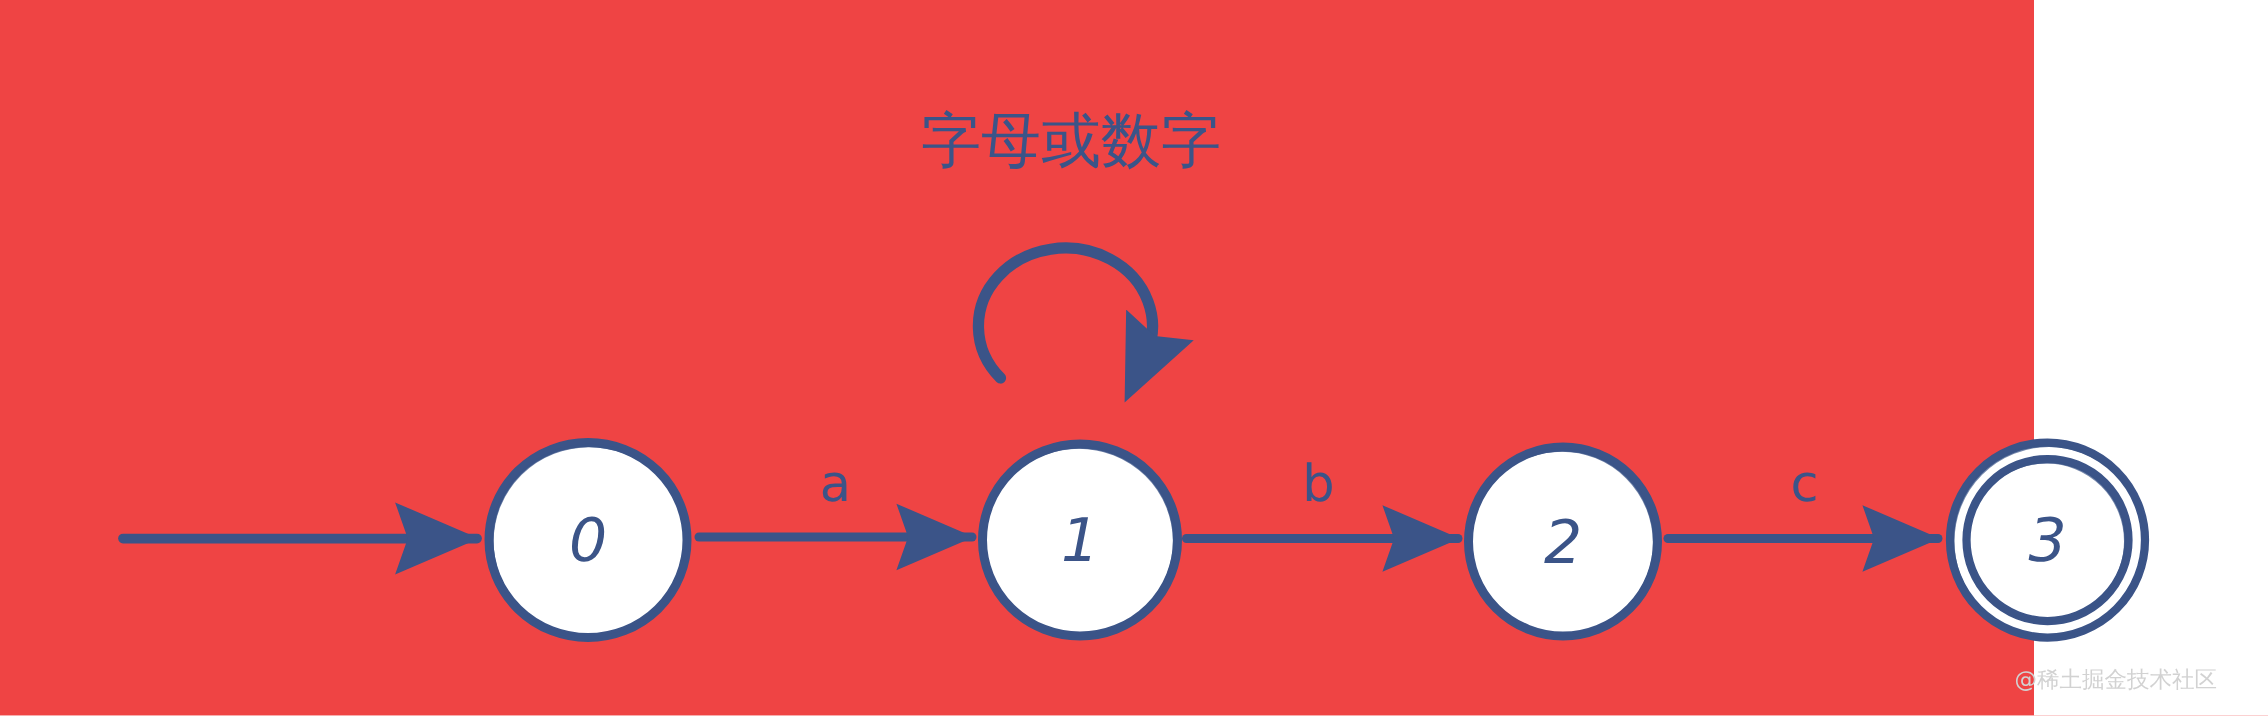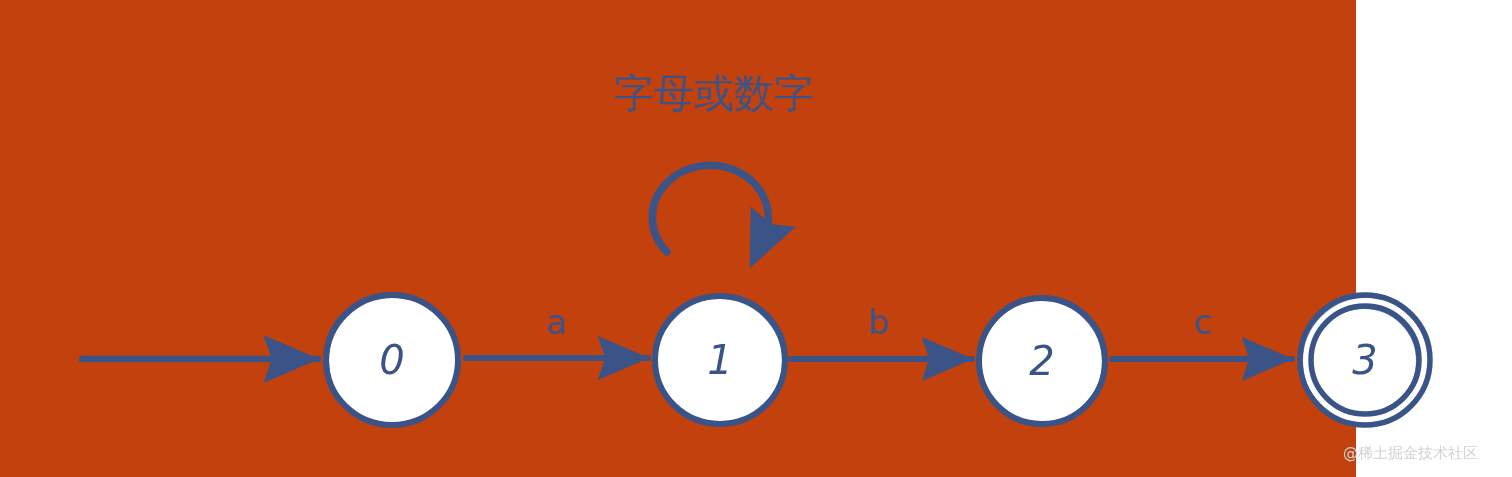--- a/index.html
+++ b/index.html
@@ -11,21 +11,21 @@
   body {
     width: 1512px;
     height: 477px;
     overflow: hidden;
     font-family: "Liberation Sans", sans-serif;
   }
   #canvas {
     position: relative;
     width: 1356px;
     height: 477px;
-    background: #c2410c;
+    background: #ef4444;
   }
   #diagram-svg {
     position: absolute;
     top: 0;
     left: 0;
     width: 1512px;
     height: 477px;
     display: block;
   }
   .state-num {

